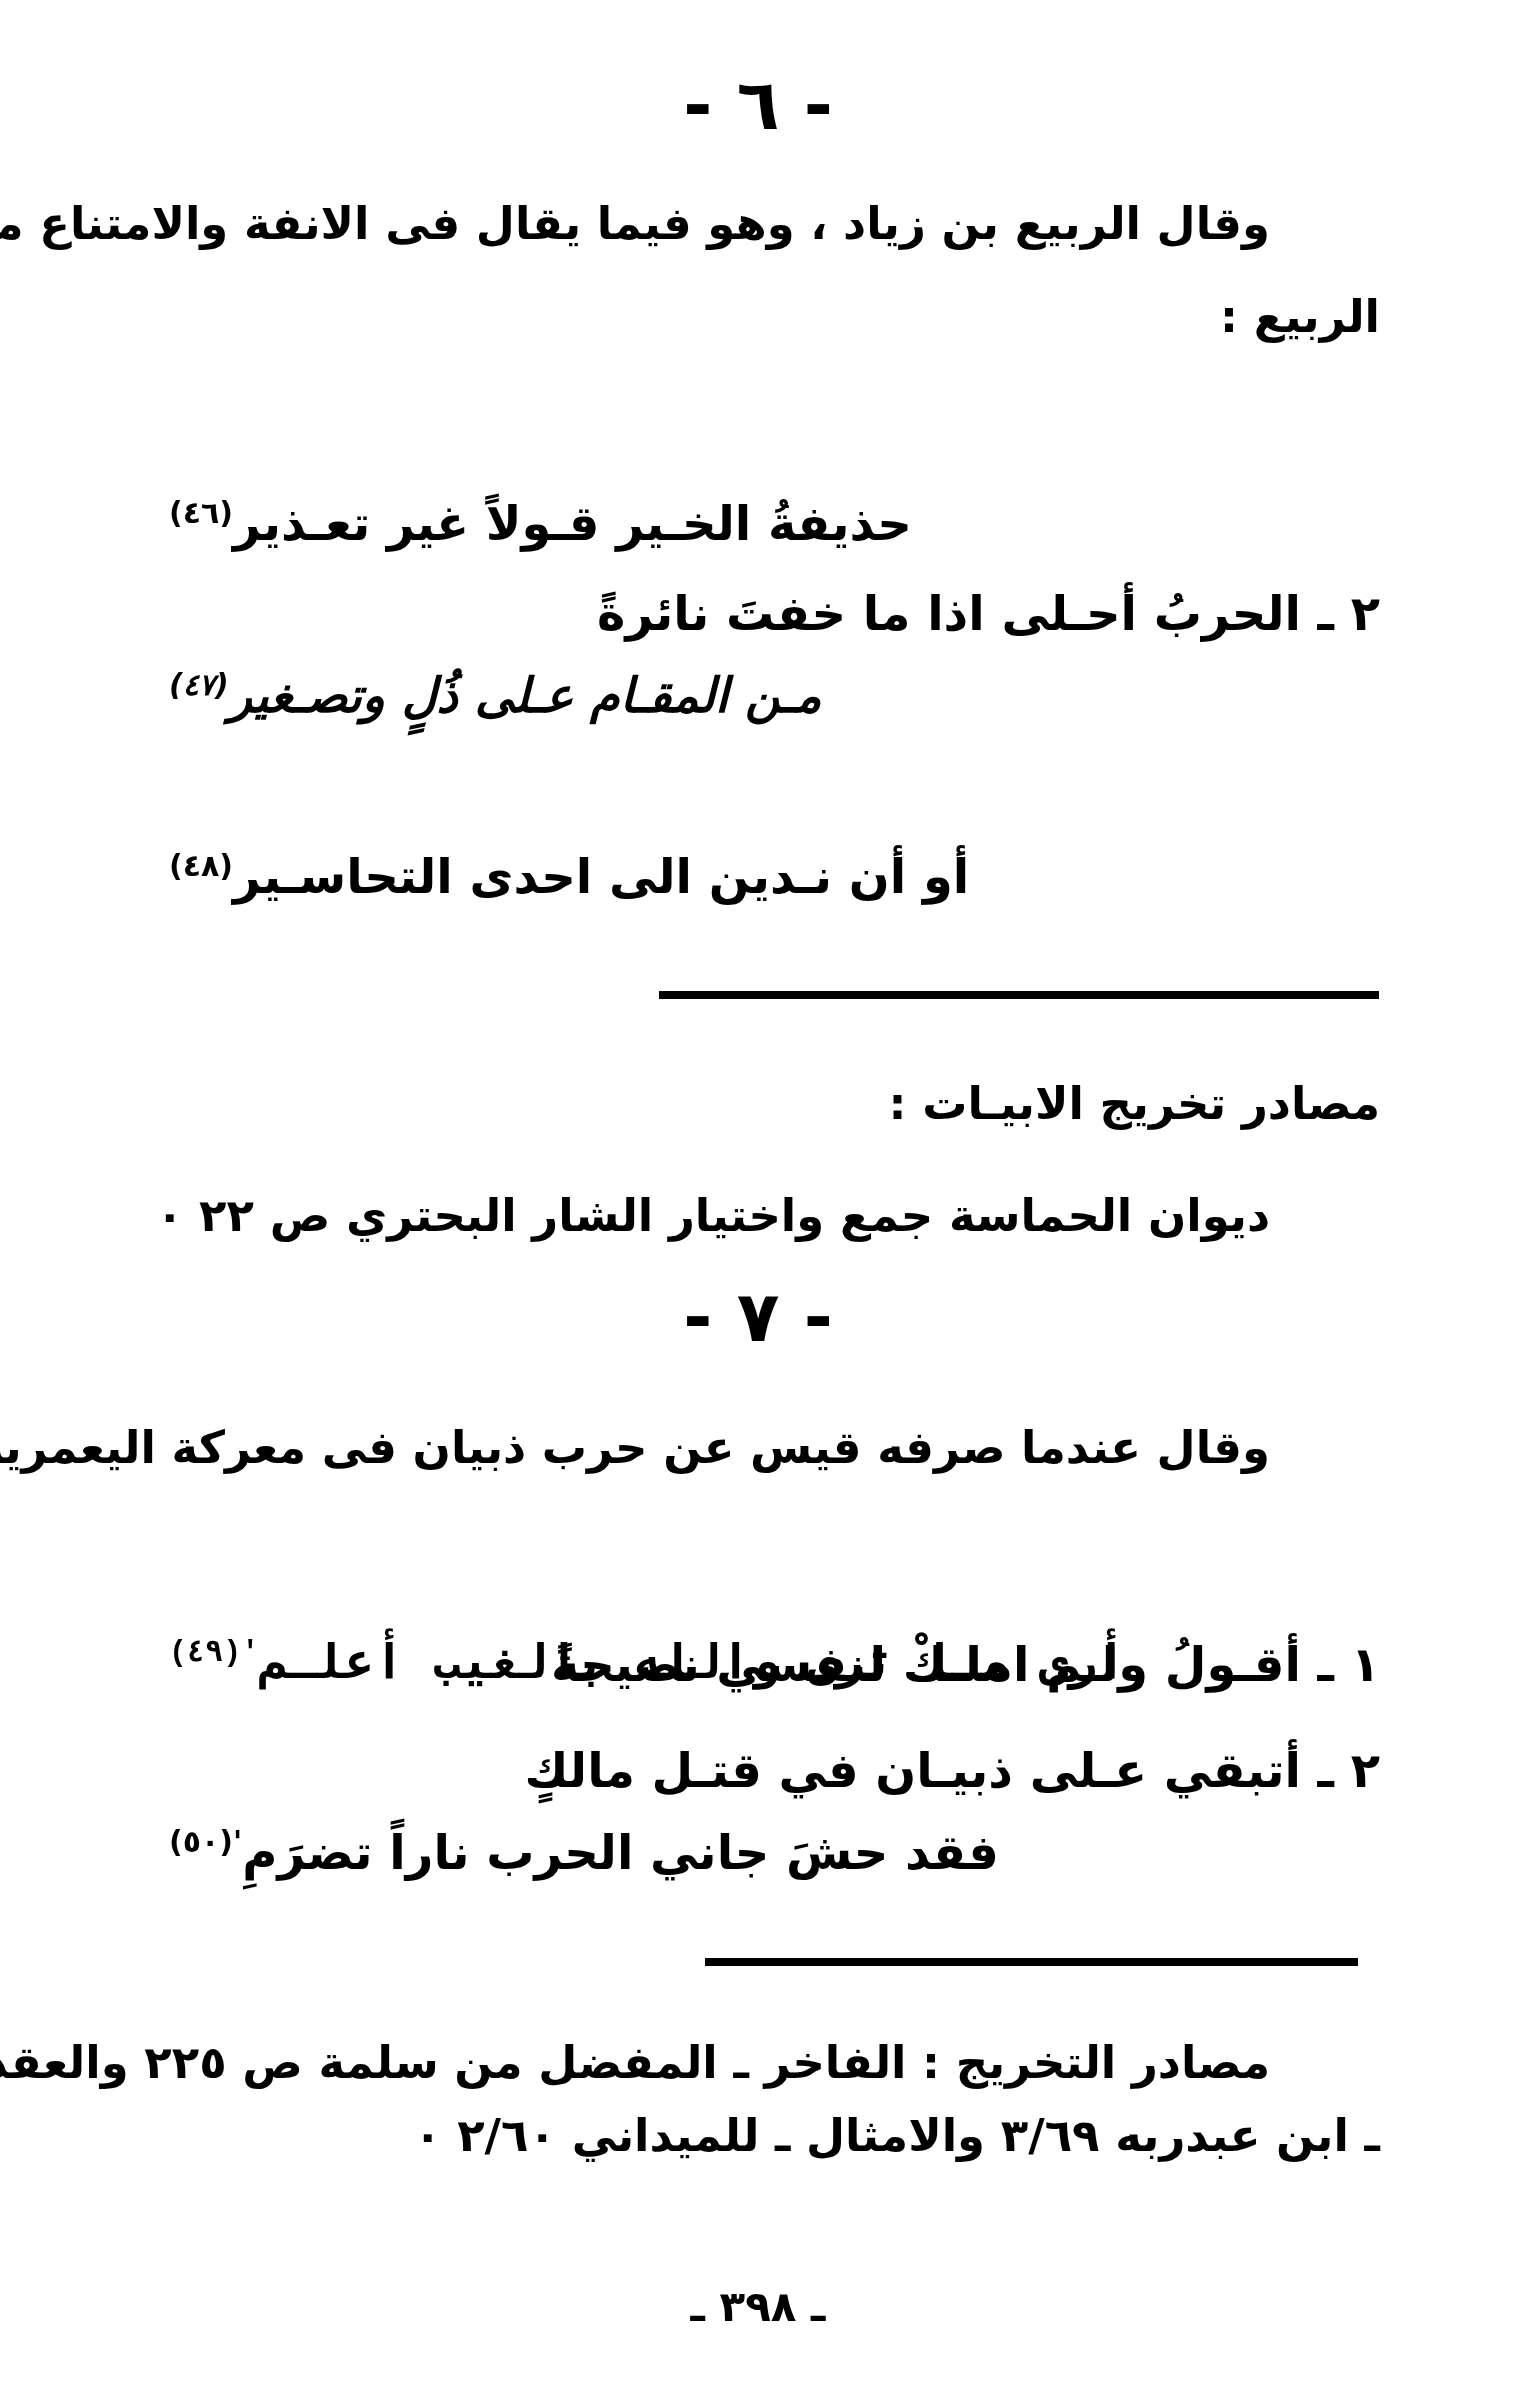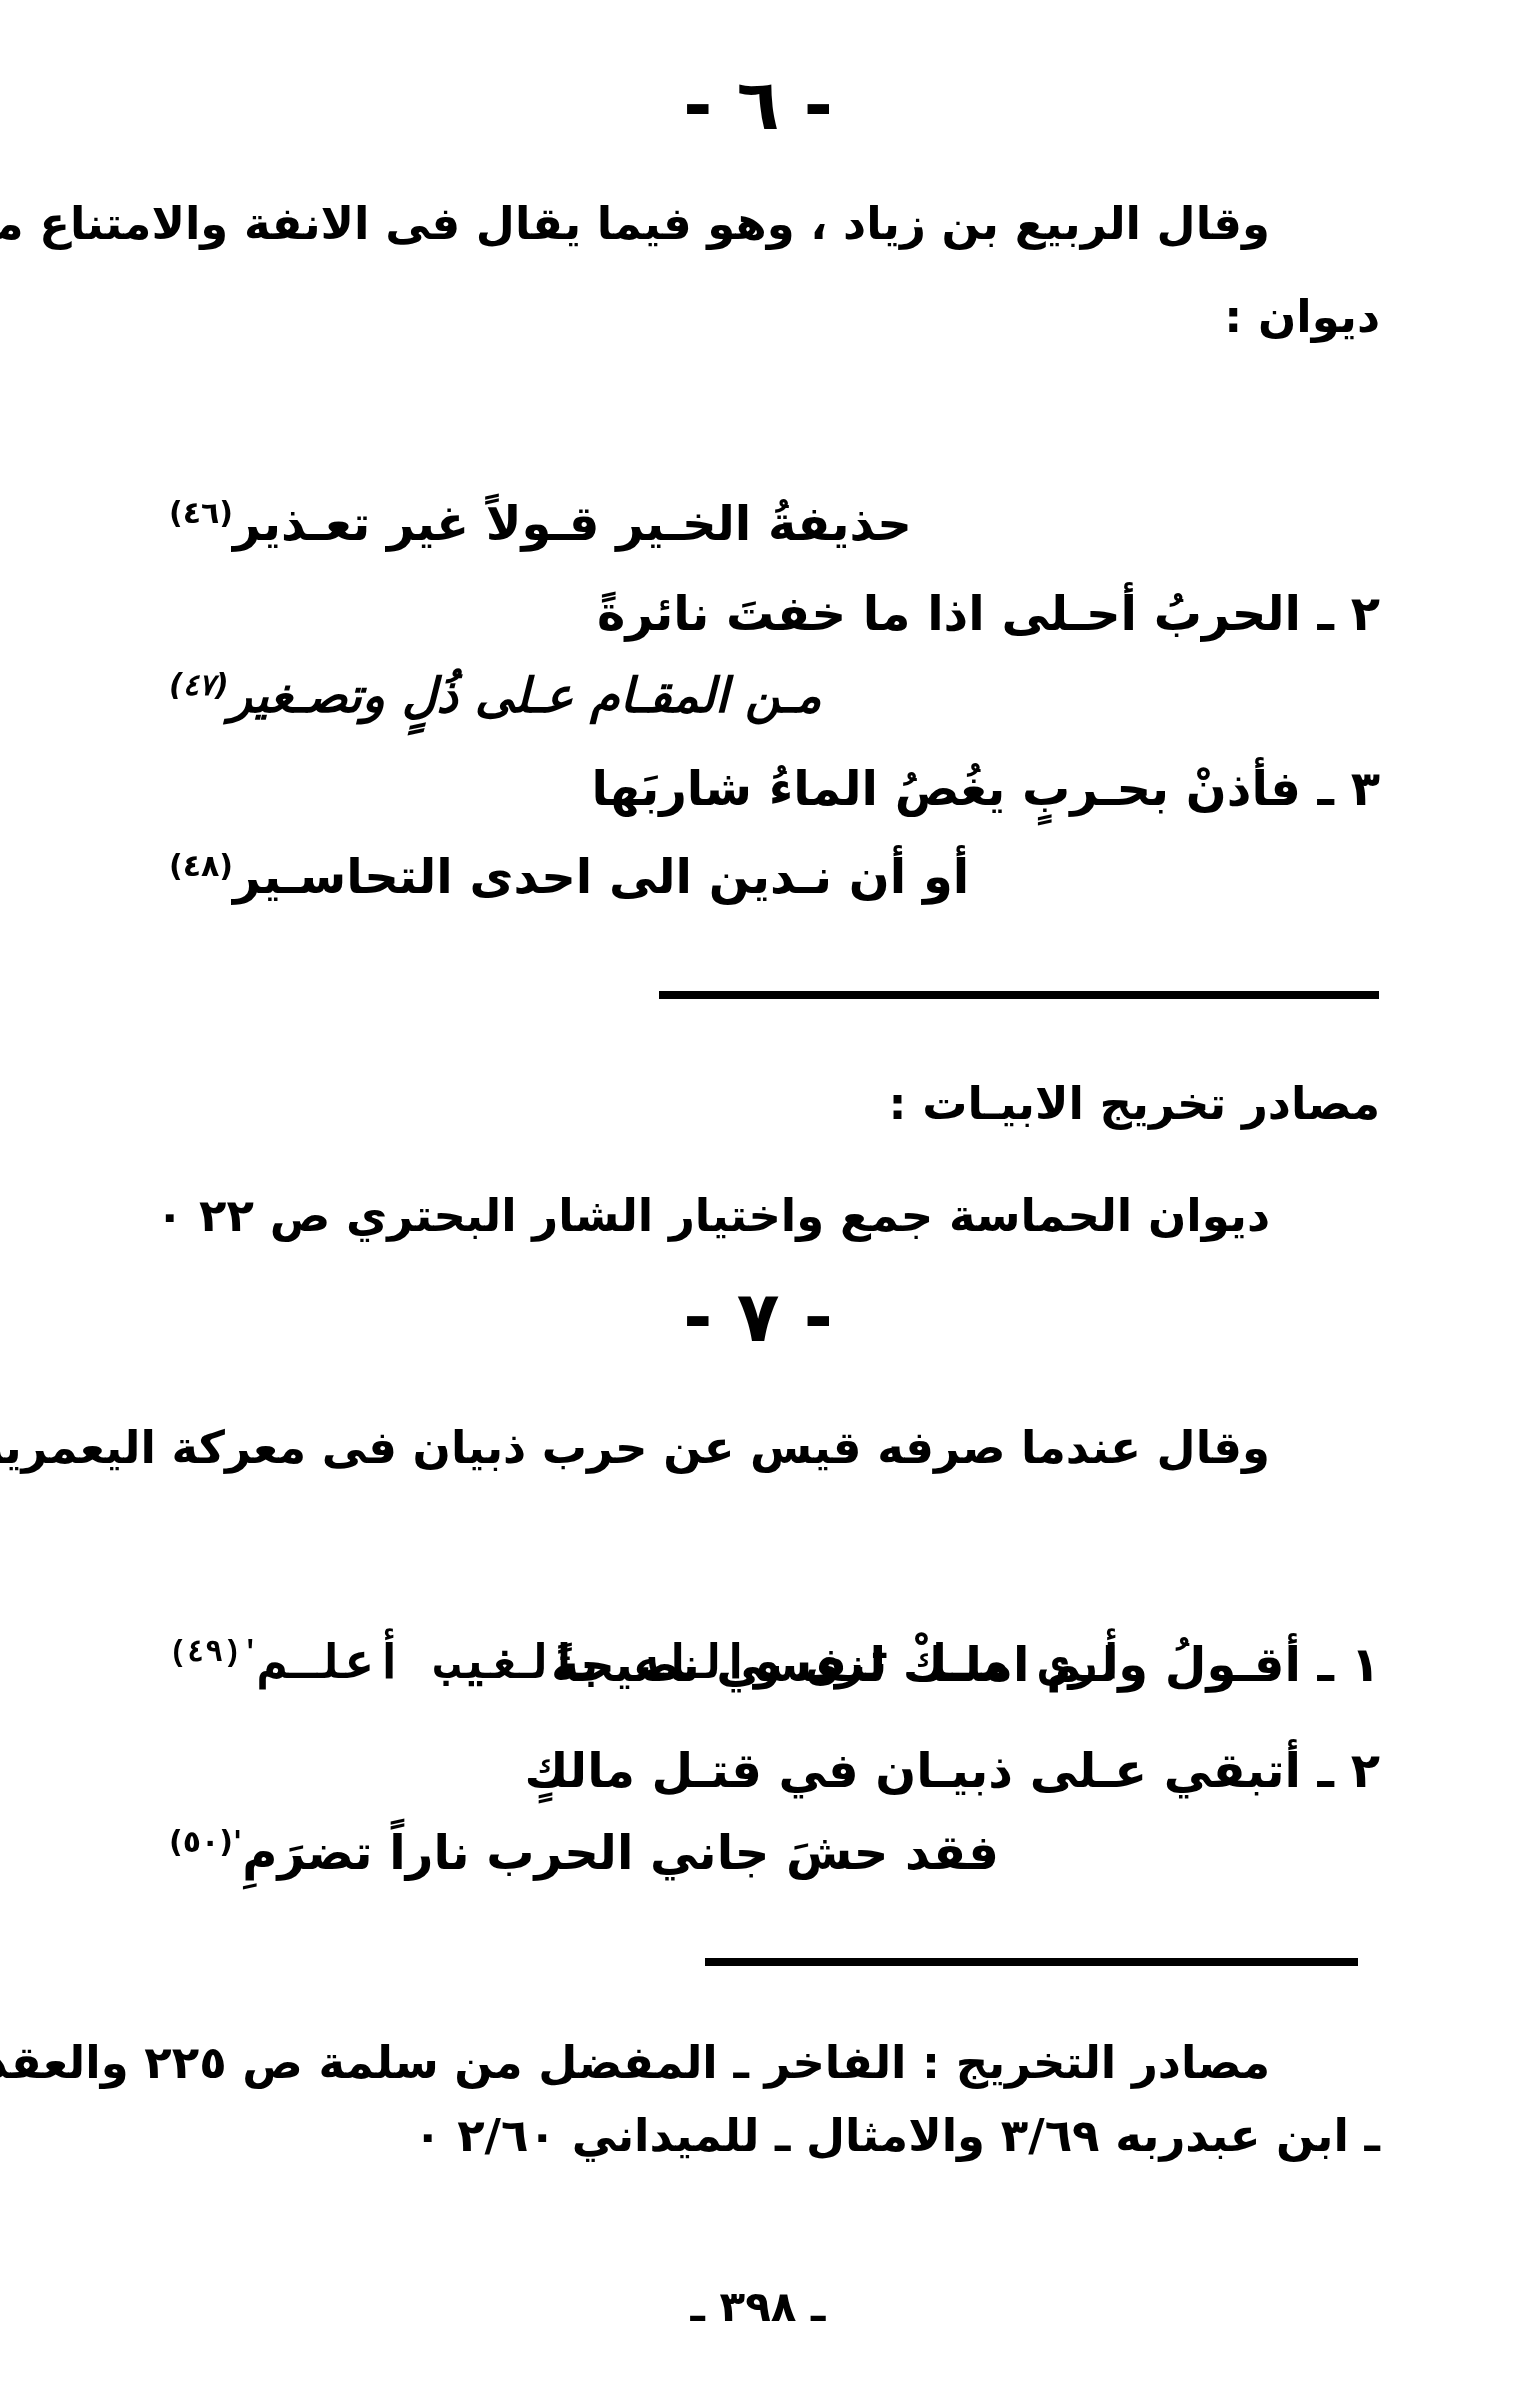--- a/index.html
+++ b/index.html
@@ -57,32 +57,31 @@
     }
   </style>
 </head>
 <body>
 
 <div class="page">
 
   <div class="abs section-num" style="left:583px; top:64px;">- ٦ -</div>
 
   <div class="abs prose" style="right:245px; top:201px;">وقال الربيع بن زياد ، وهو فيما يقال فى الانفة والامتناع من الضيم</div>
-  <div class="abs prose" style="right:135px; top:294px;">ديوان :</div>
+  <div class="abs prose" style="right:135px; top:294px;">الربيع :</div>
 
   <div class="abs verse" style="left:169px; top:498px;">
     <span>حذيفةُ الخـير قـولاً غير تعـذير</span><span class="fn">(٤٦)</span>
   </div>
 
   <div class="abs verse" style="right:135px; top:589px;">٢ ـ الحربُ أحـلى اذا ما خفتَ نائرةً</div>
   <div class="abs verse" style="left:169px; top:670px;font-style:italic;">
     <span>مـن المقـام عـلى ذُلٍ وتصـغير</span><span class="fn">(٤٧)</span>
   </div>
 
-  <div class="abs verse" style="right:135px; top:764px;">٣ ـ فأذنْ بحـربٍ يغُصُ الماءُ شاربَها</div>
   <div class="abs verse" style="left:169px; top:851px;">
     <span>أو أن نـدين الى احدى التحاسـير</span><span class="fn">(٤٨)</span>
   </div>
 
   <div class="rule" style="left:659px; width:720px; top:991px;"></div>
 
   <div class="abs prose" style="right:135px; top:1081px;">مصادر تخريج الابيـات :</div>
   <div class="abs prose" style="right:245px; top:1193px;text-align:center;">ديوان الحماسة جمع واختيار الشار البحتري ص ٢٢ ٠</div>
 
   <div class="abs section-num" style="left:583px; top:1276px;">- ٧ -</div>

